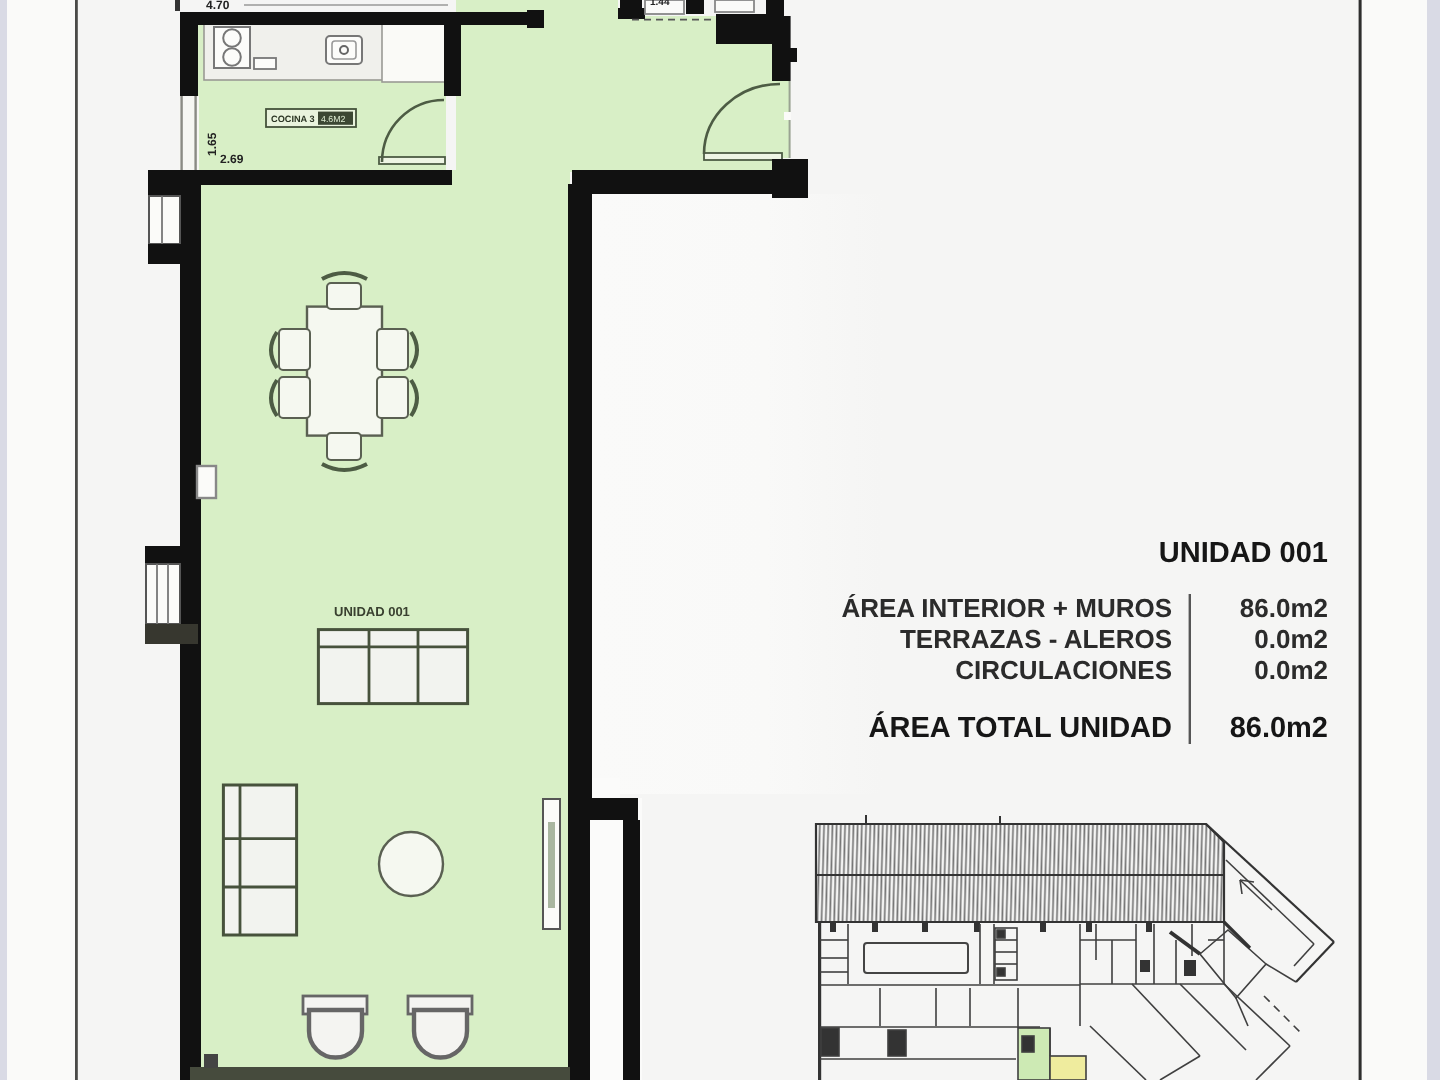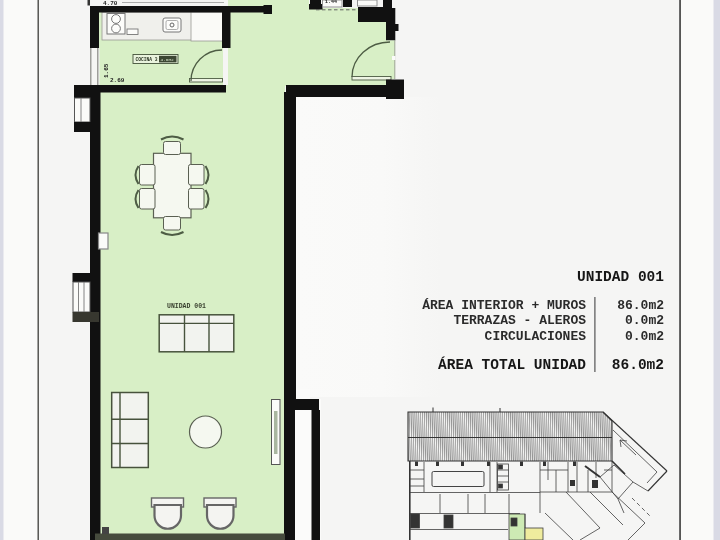--- a/index.html
+++ b/index.html
@@ -1,17 +1,17 @@
 <!DOCTYPE html>
 <html><head>
 <meta charset="utf-8">
 <style>
   html,body{margin:0;padding:0;background:#f5f5f4;}
   #page{position:relative;width:720px;height:540px;overflow:hidden;
-        font-family:Liberation Mono, monospace;}
+        font-family:Liberation Sans, sans-serif;}
 </style>
 </head>
 <body>
 <div id="page">
 <svg width="720" height="540" viewBox="0 0 720 540" xmlns="http://www.w3.org/2000/svg">
 <defs>
   <pattern id="hatch" patternUnits="userSpaceOnUse" width="2.1" height="10" patternTransform="rotate(1.5)">
     <line x1="0.6" y1="0" x2="0.6" y2="10" stroke="#757575" stroke-width="0.85"></line>
   </pattern>
   <linearGradient id="roomfade" x1="0" y1="0" x2="1" y2="0">

